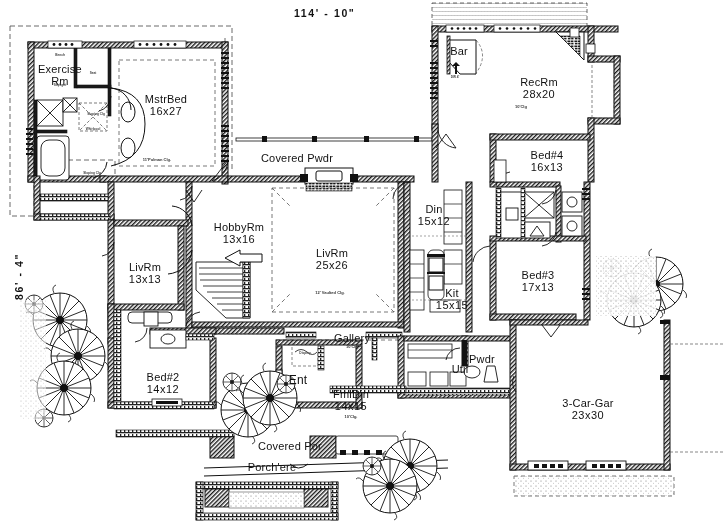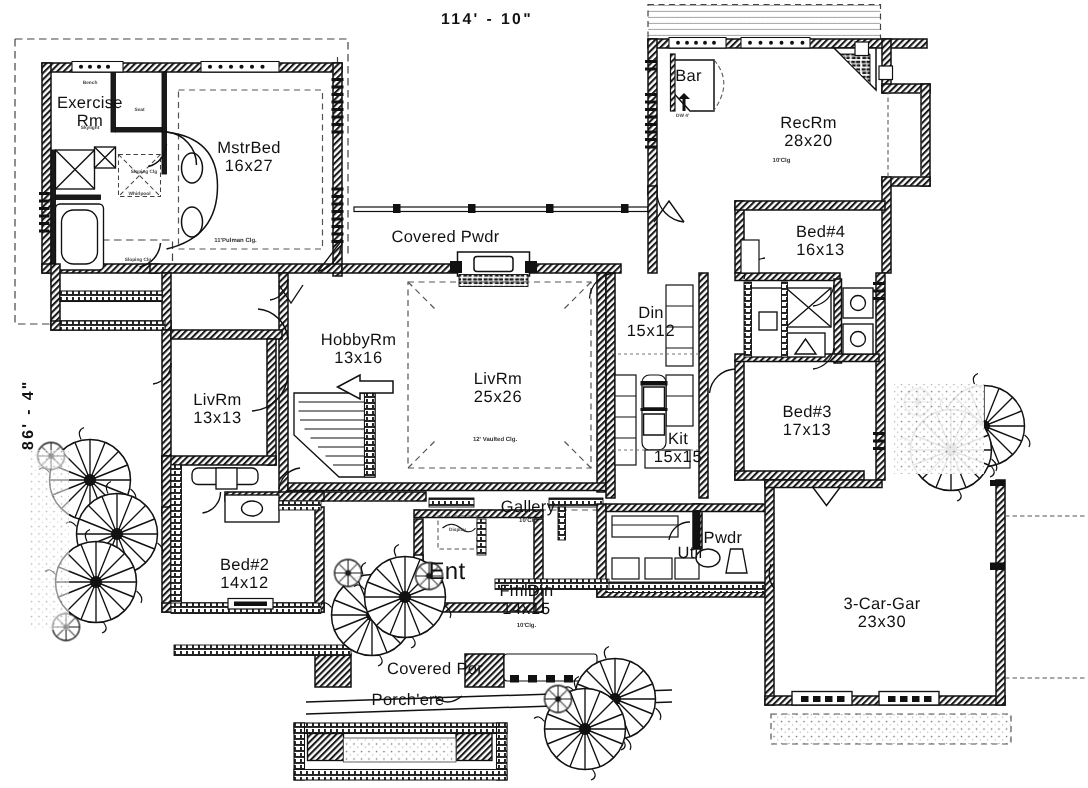--- a/index.html
+++ b/index.html
@@ -25,21 +25,21 @@
     font-weight:normal;
     text-align:center;
     line-height:1.05;
     white-space:nowrap;
     letter-spacing:0.2px;
     user-select:none;
   }
   .room{font-size:11px;}
   .room .nm{display:block;}
   .room .dm{display:block;letter-spacing:0.5px;}
-  .small{font-size:16px;}
+  .small{font-size:12px;}
   .tiny{font-size:4px;font-weight:bold;letter-spacing:0px;color:#333;}
   .micro{font-size:3.2px;font-weight:bold;color:#444;letter-spacing:0;}
   .dimtop{font-size:10.5px;letter-spacing:1.6px;font-weight:bold;}
   .dimleft{
     font-size:10.5px;letter-spacing:1.6px;font-weight:bold;
     transform:rotate(-90deg);transform-origin:left top;
   }
   .ctr{transform:translateX(-50%);}
 </style>
 </head>

